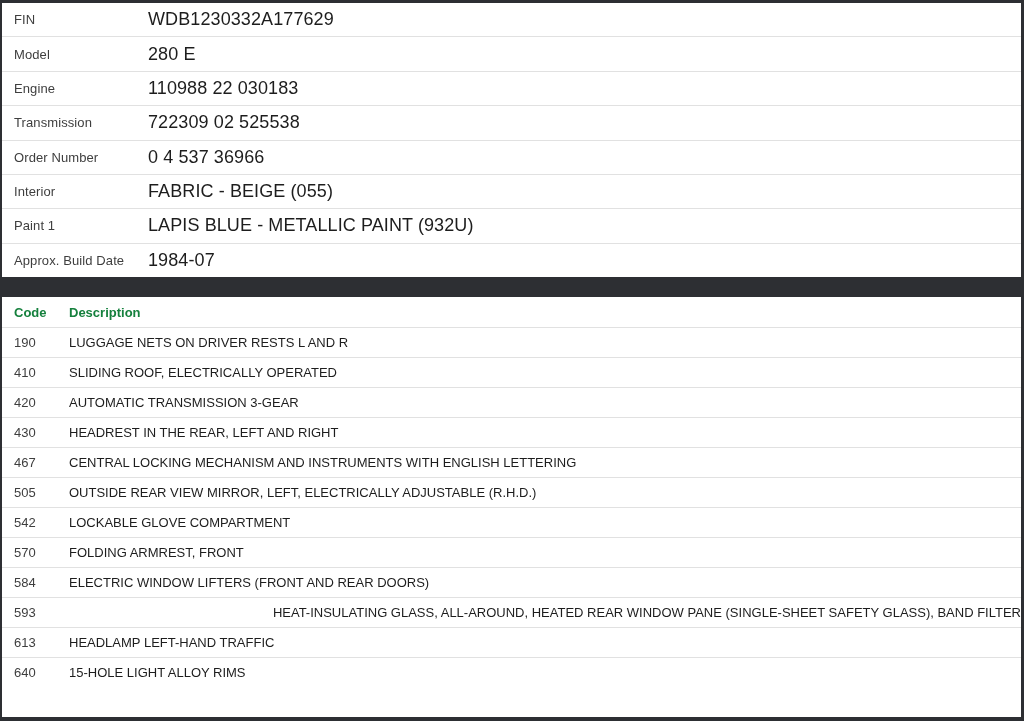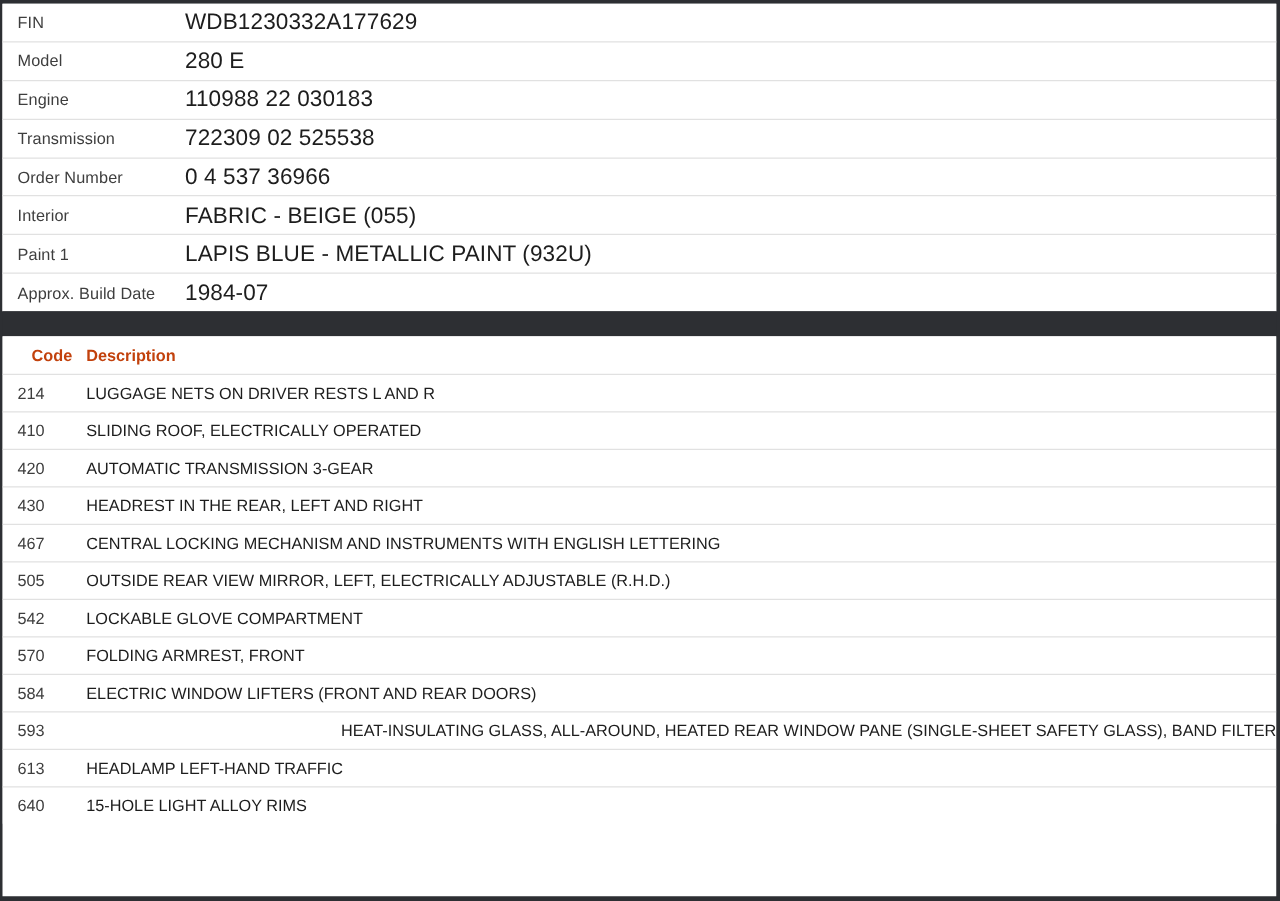--- a/index.html
+++ b/index.html
@@ -10,21 +10,21 @@
     overflow: hidden;
   }
   .frame {
     width: 1024px; height: 721px;
     box-sizing: border-box;
     background: #2d2f33;
     padding: 3px 3px 4px 2px;
     display: flex; flex-direction: column;
   }
   .card { background: #ffffff; }
-  .info-card { height: 246px; display: flex; flex-direction: column; }
+  .info-card { height: 274px; display: flex; flex-direction: column; }
   .info-card .row { flex: 1 1 auto; }
   .divider { height: 20px; background: #2d2f33; flex: none; }
   .options-card { flex: 1 1 auto; display: flex; flex-direction: column; overflow: hidden; }
   .options-card .row { height: 30px; flex: none; }
   .row {
     display: flex; align-items: center;
     padding-left: 12px;
     box-sizing: border-box;
     background: #ffffff;
   }
@@ -41,21 +41,21 @@
   }
   .code {
     width: 55px; flex: none;
     font-size: 13px; color: #3e3e3e;
   }
   .desc {
     font-size: 13px; color: #1d1d1d;
     white-space: nowrap;
   }
   .header-row .code, .header-row .desc {
-    font-weight: 700; color: #c2410c; text-align: center;
+    font-weight: 700; color: #15803d;
   }
 </style>
 </head>
 <body>
 
 <div class="frame">
 
   <div class="card info-card" id="info-table">
       <div class="row">
         <span class="label">FIN</span>
@@ -93,21 +93,21 @@
 
   <div class="divider"></div>
 
   <div class="card options-card">
     <div class="row header-row">
       <span class="code">Code</span>
       <span class="desc">Description</span>
     </div>
     <div id="options-rows" style="display:flex;flex-direction:column;flex:1 1 auto;">
         <div class="row" style="border-top: 1px solid rgb(225, 225, 225);">
-          <span class="code">214</span>
+          <span class="code">190</span>
           <span class="desc">LUGGAGE NETS ON DRIVER RESTS L AND R</span>
         </div>
         <div class="row" style="border-top: 1px solid rgb(225, 225, 225);">
           <span class="code">410</span>
           <span class="desc">SLIDING ROOF, ELECTRICALLY OPERATED</span>
         </div>
         <div class="row" style="border-top: 1px solid rgb(225, 225, 225);">
           <span class="code">420</span>
           <span class="desc">AUTOMATIC TRANSMISSION 3-GEAR</span>
         </div>

